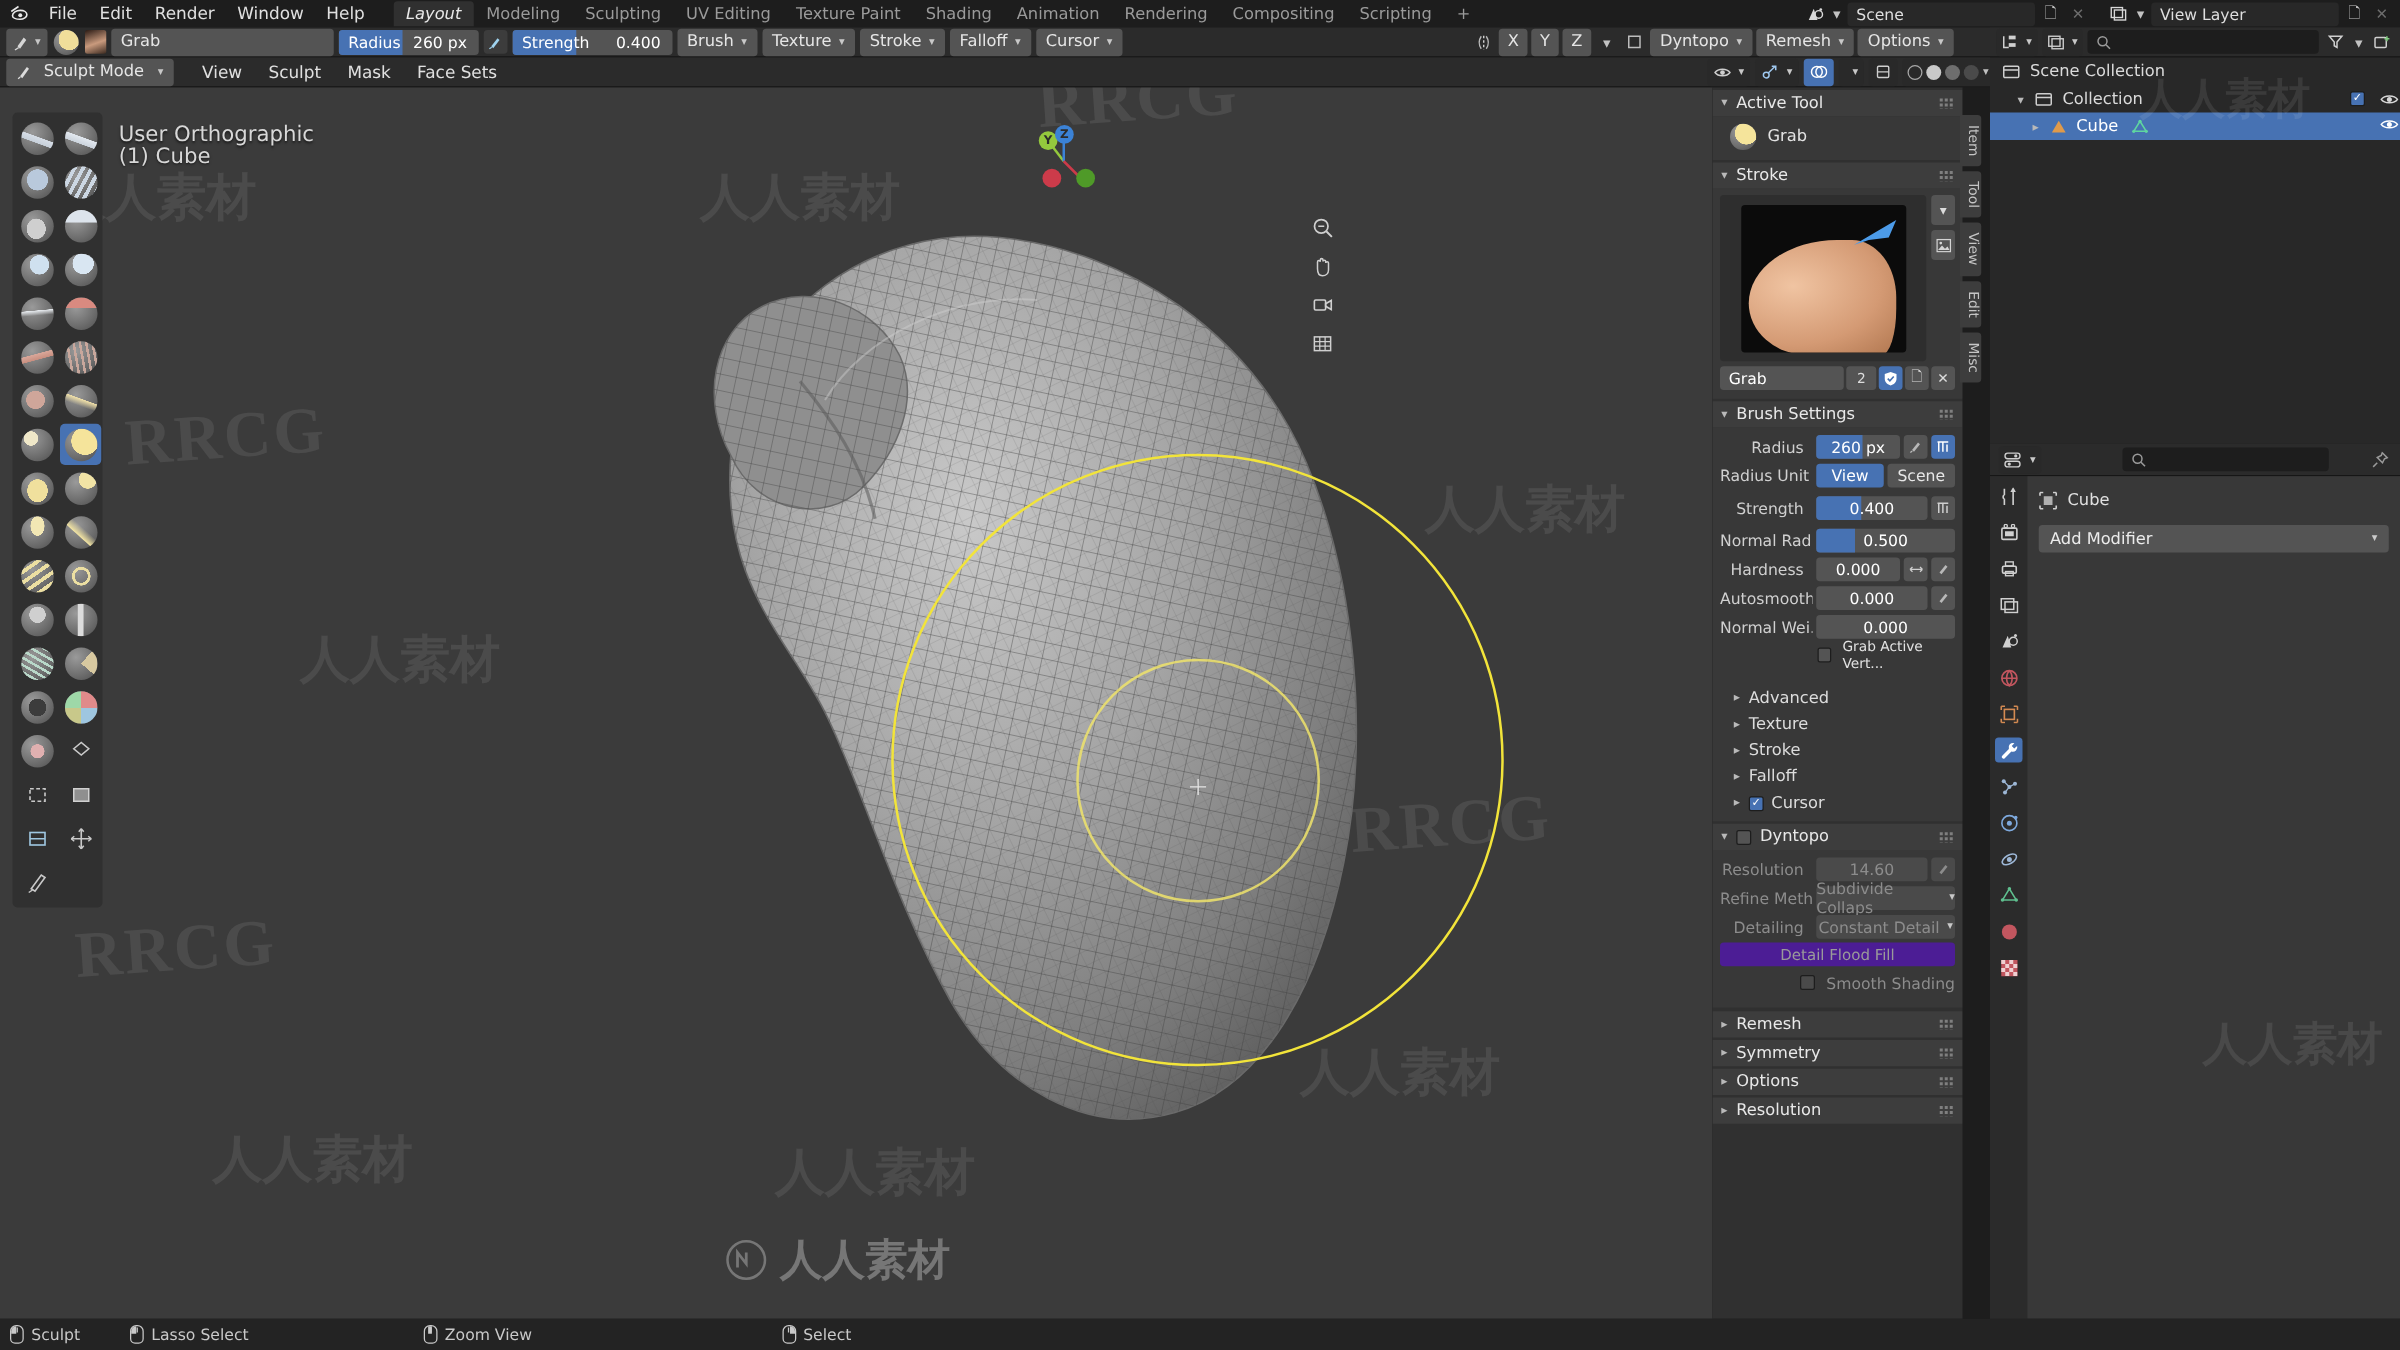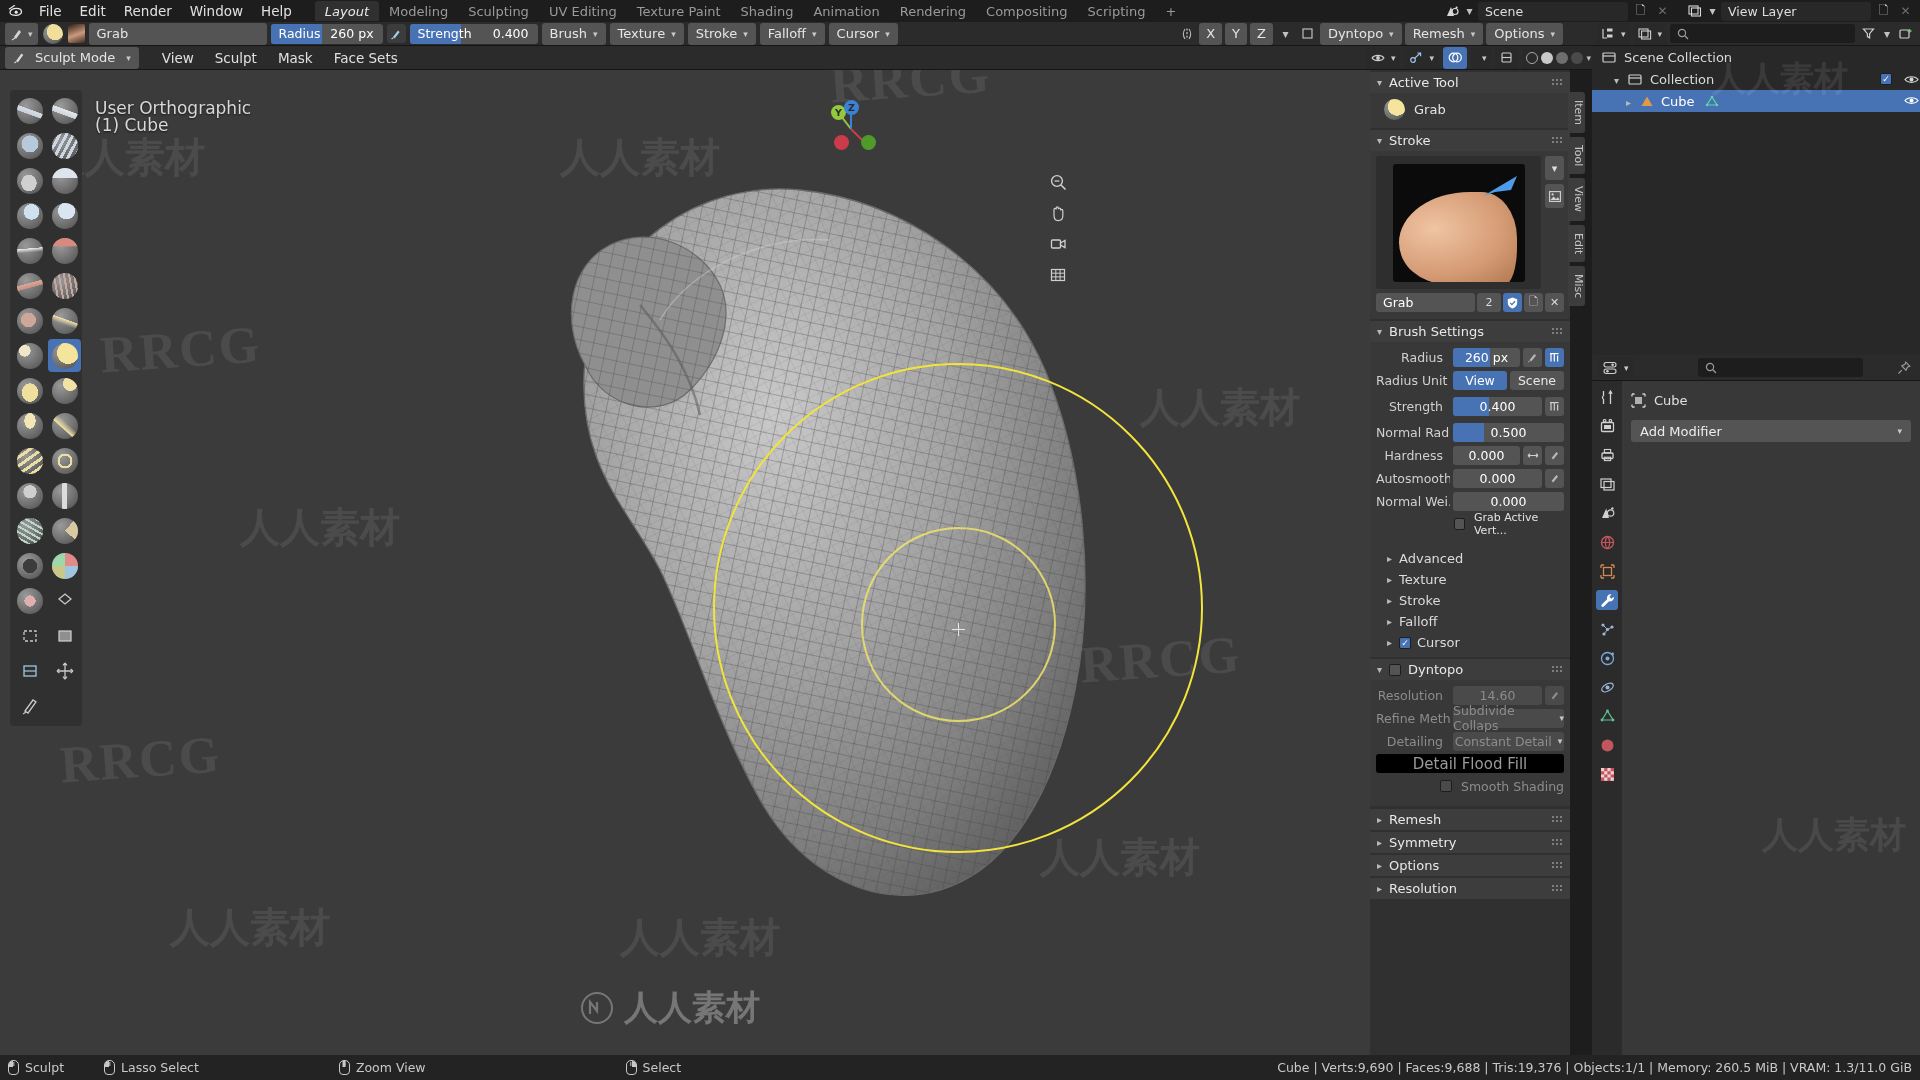--- a/index.html
+++ b/index.html
@@ -105,22 +105,22 @@
   .smallbtn { width:19px; height:19px; border-radius:3px; background:#545454; display:flex;
               align-items:center; justify-content:center; font-size:11px; color:#dcdcdc; }
   .smallbtn.on { background:#4772b3; }
   .subrow { display:flex; align-items:center; height:21px; padding-left:11px; font-size:13px;
             color:#dcdcdc; }
   .ckbox { width:12px; height:12px; border:1px solid #1d1d1d; background:#545454;
            border-radius:2px; margin-right:6px; display:inline-flex; align-items:center;
            justify-content:center; font-size:9px; color:#fff; }
   .ckbox.on { background:#4772b3; }
   .dim { color:#8c8c8c !important; }
-  .wide-btn { height:19px; background:#000000; border-radius:3px; display:flex;
-              align-items:center; justify-content:center; font-size:15px; color:#9a9a9a;
+  .wide-btn { height:19px; background:#4c1d95; border-radius:3px; display:flex;
+              align-items:center; justify-content:center; font-size:12px; color:#9a9a9a;
               margin:3px 0; }
   .brush-preview { width:132px; height:118px; background:#0b0b0b; border-radius:3px;
                    margin:4px auto 3px auto; overflow:hidden; position:relative; }
   
   #vtabs { position:absolute; left:1568px; top:92px; width:17px;
            display:flex; flex-direction:column; gap:4px; z-index:5; }
   .vtab { width:17px; padding:8px 0; background:#3d3d3d; color:#c5c5c5; font-size:11px;
           writing-mode:vertical-rl; text-align:center; border-radius:0 3px 3px 0; }
 
   
@@ -1101,14 +1101,13 @@
     <span>Lasso Select</span>
   </div>
   <div class="mouse-hint" style="margin-left:100px">
     <span class="mouse-ico m"></span>
     <span>Zoom View</span>
   </div>
   <div class="mouse-hint" style="margin-left:160px">
     <span class="mouse-ico r"></span>
     <span>Select</span>
   </div>
-  <div id="status-right">Cube | Verts:9,690 | Faces:9,688 | Tris:19,376 | Objects:1/1 | Memory: 260.5 MiB | VRAM: 1.3/11.0 GiB</div>
 </div>
 
 </body></html>

